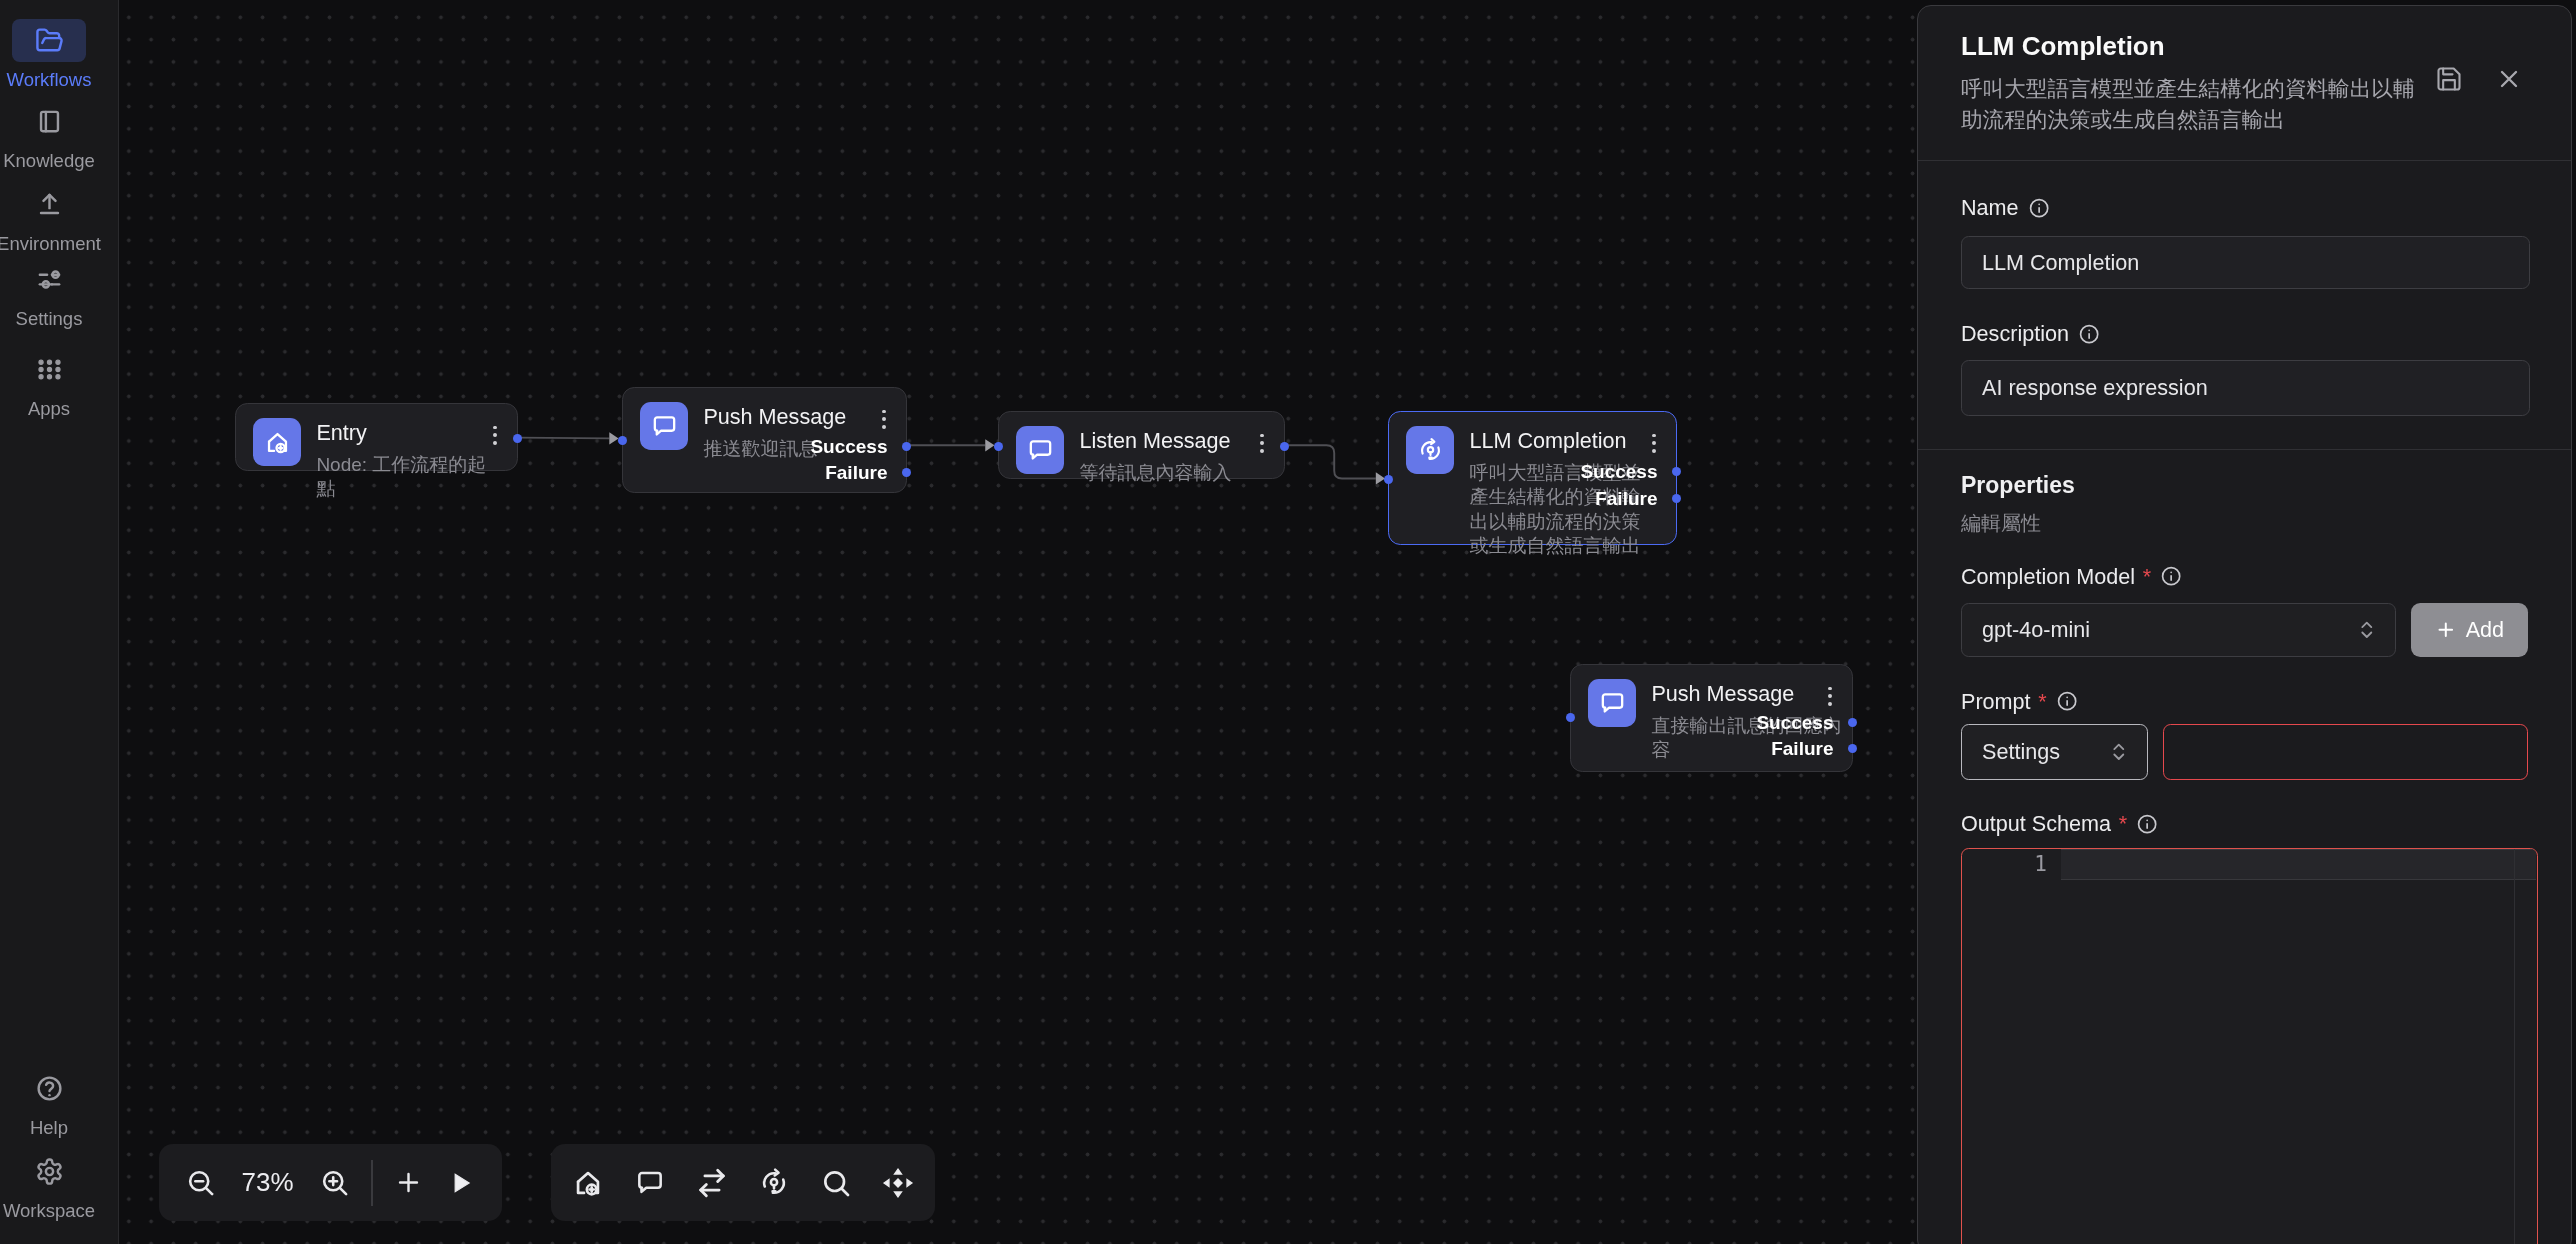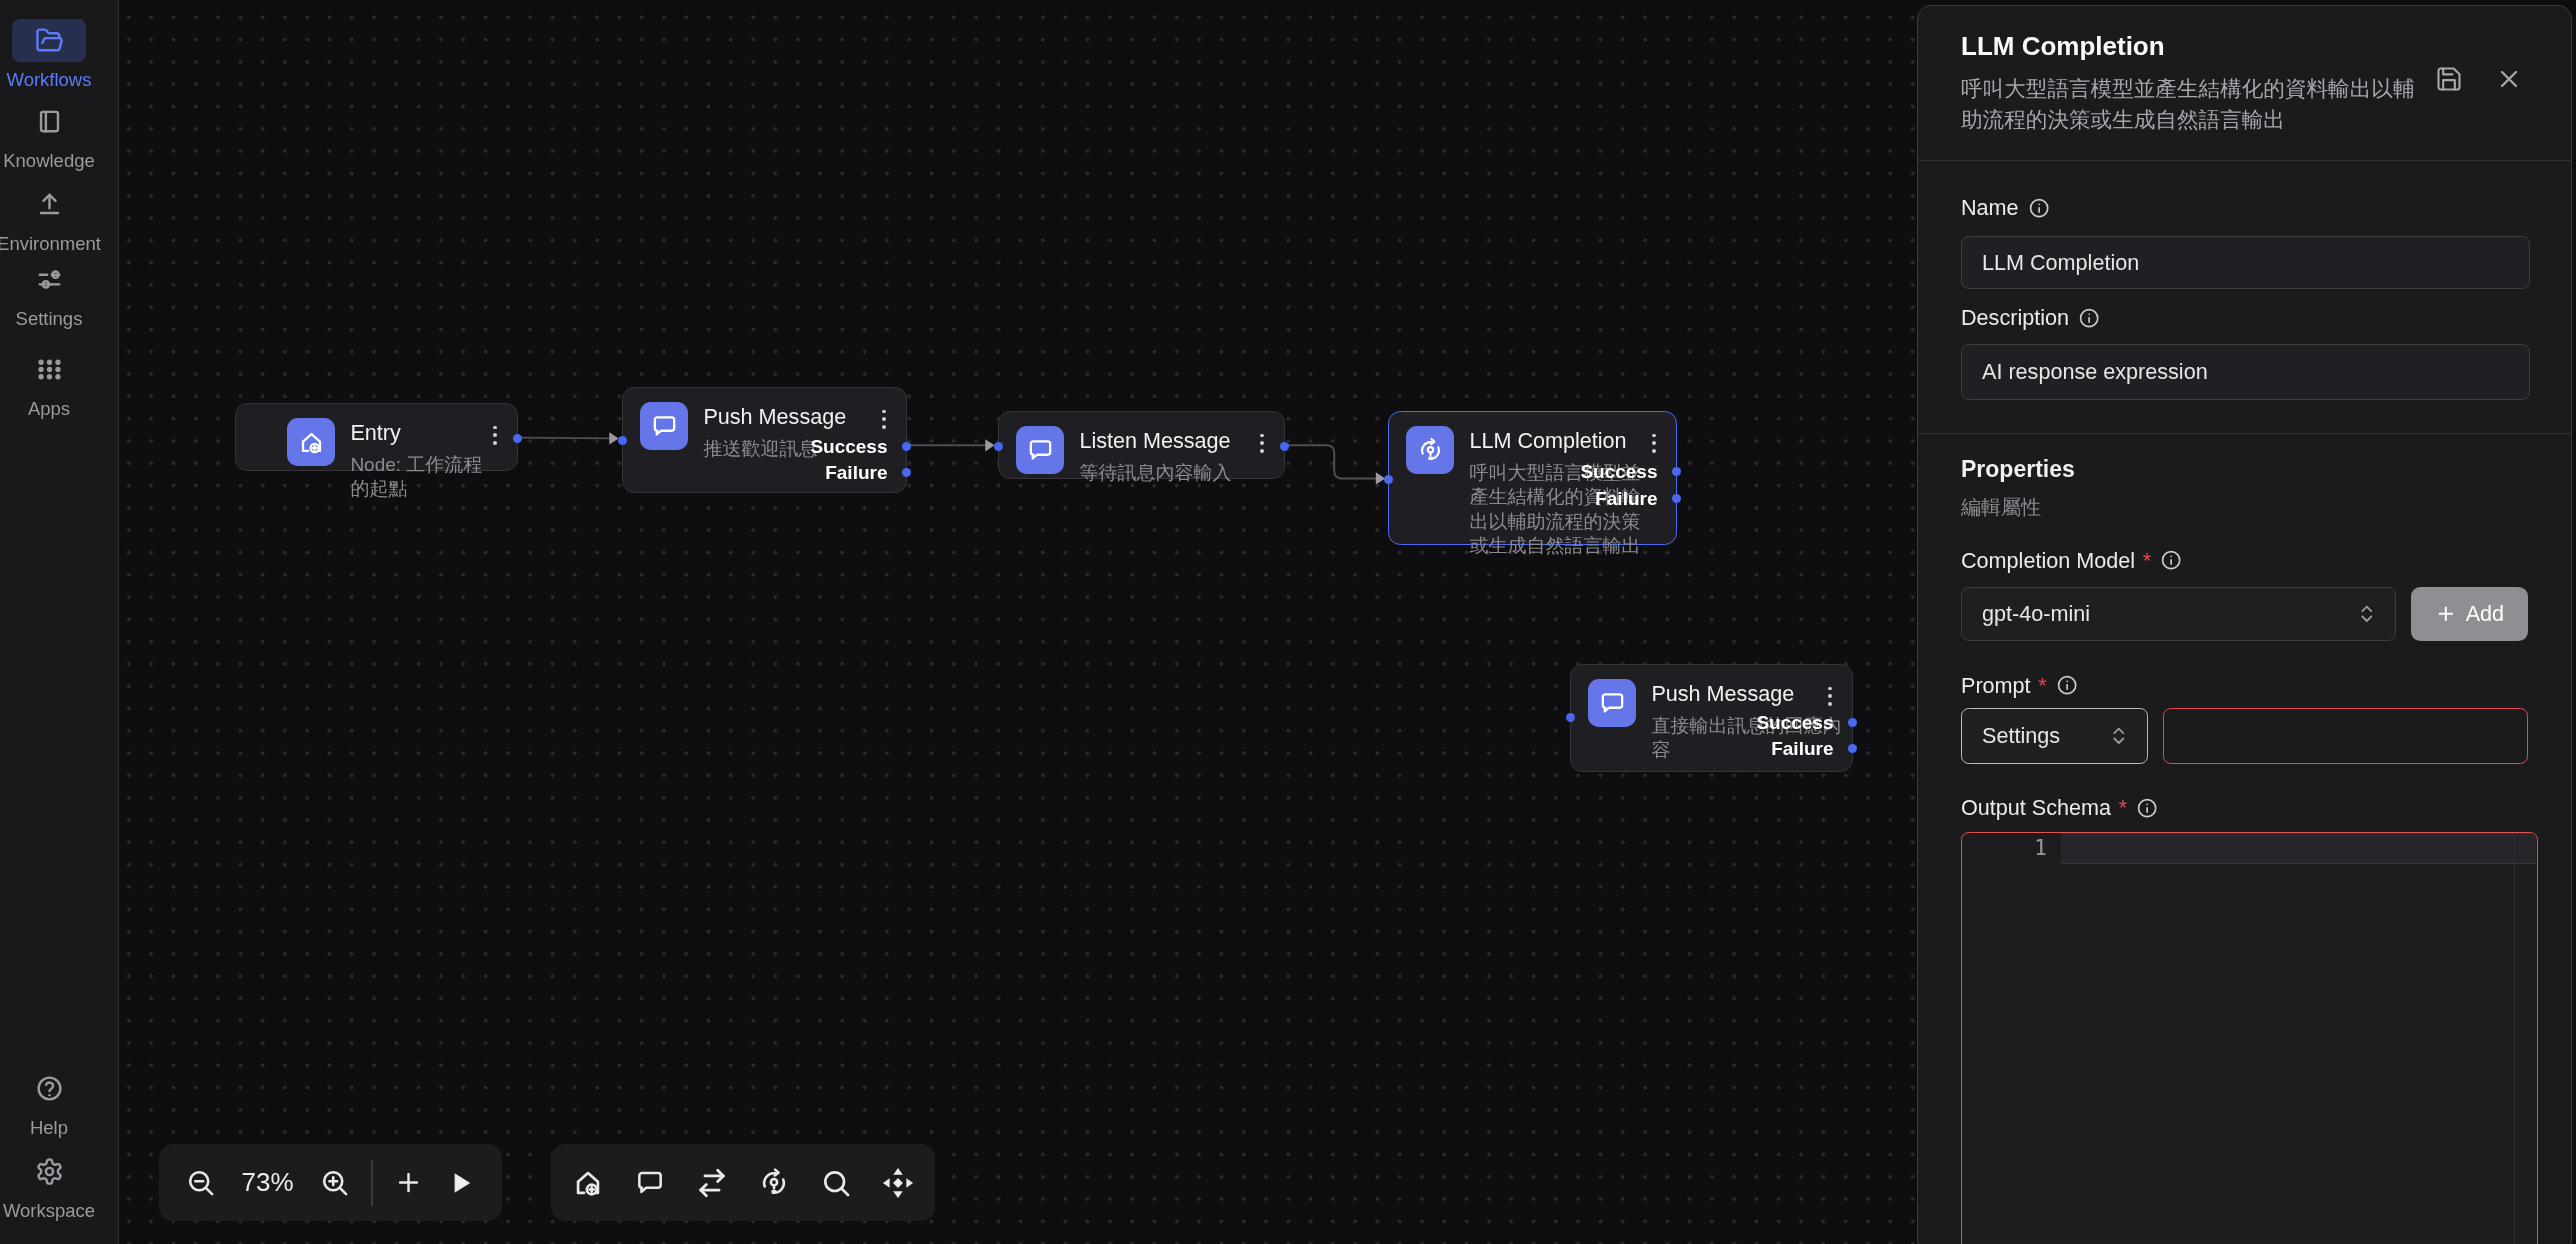--- a/index.html
+++ b/index.html
@@ -102,21 +102,21 @@
   <div class="canvas">
     <svg class="edges" width="2576" height="1245" viewBox="0 0 3344 1616">
       <path d="M673 568 L791 569" stroke="#4f4f54" stroke-width="2.5" fill="none"></path>
       <polygon points="791,561 803,569 791,577" fill="#9b9ba1"></polygon>
       <path d="M1177 578 L1279 578" stroke="#4f4f54" stroke-width="2.5" fill="none"></path>
       <polygon points="1279,570 1291,578 1279,586" fill="#9b9ba1"></polygon>
       <path d="M1663 578 H1722 Q1732 578 1732 588 V611 Q1732 621 1742 621 H1786" stroke="#4f4f54" stroke-width="2.5" fill="none"></path>
       <polygon points="1786,613 1798,621 1786,629" fill="#9b9ba1"></polygon>
     </svg>
 
-    <div class="node" style="left:235px;top:403px;width:283px;height:68px;padding-left:34px;">
+    <div class="node" style="left:235px;top:403px;width:283px;height:68px;">
       <div class="node-main">
         <div class="node-icon">
           <svg viewBox="0 0 24 24" fill="none" stroke="#fff" stroke-width="1.9" stroke-linecap="round" stroke-linejoin="round">
             <path d="M5 11.2 12 5l7 6.2V19h-4.6"></path>
               <path d="M5 11.2V19h4.2"></path>
             <circle cx="14.6" cy="16.6" r="3.4" fill="#6577e8"></circle>
             <path d="M14.6 15.1v3M13.1 16.6h3"></path>
           </svg>
         </div>
         <div class="node-text">
@@ -411,21 +411,21 @@
         <span class="info-ic">
           <svg viewBox="0 0 24 24" fill="none" stroke-width="1.8" stroke-linecap="round">
               <circle cx="12" cy="12" r="9.2"></circle>
               <path d="M12 16.2v-4.6"></path>
               <path d="M12 7.9h.01"></path>
             </svg>
         </span>
       </div>
       <input class="text-input" style="margin-top: 15.4px;" value="LLM Completion">
 
-      <div class="field-label" style="margin-top:16px;">
+      <div class="field-label" style="margin-top:32px;">
         <span>Description</span>
         <span class="info-ic">
           <svg viewBox="0 0 24 24" fill="none" stroke-width="1.8" stroke-linecap="round">
               <circle cx="12" cy="12" r="9.2"></circle>
               <path d="M12 16.2v-4.6"></path>
               <path d="M12 7.9h.01"></path>
             </svg>
         </span>
       </div>
       <input class="text-input" style="margin-top: 12.3px; height: 56px;" value="AI response expression">

